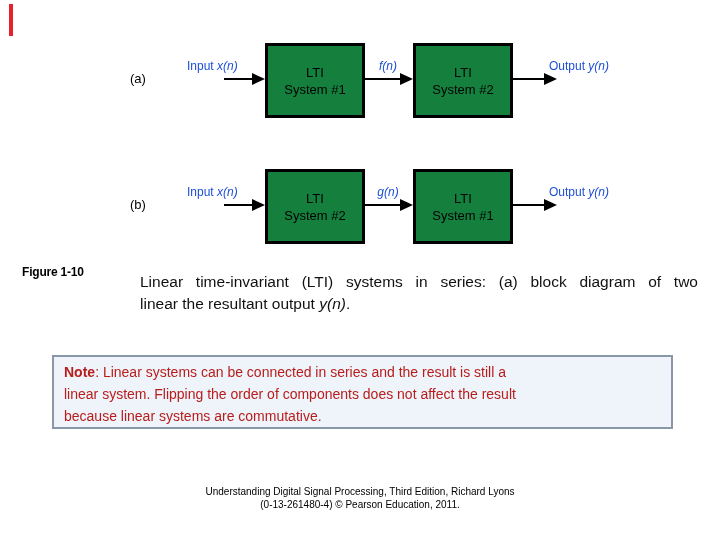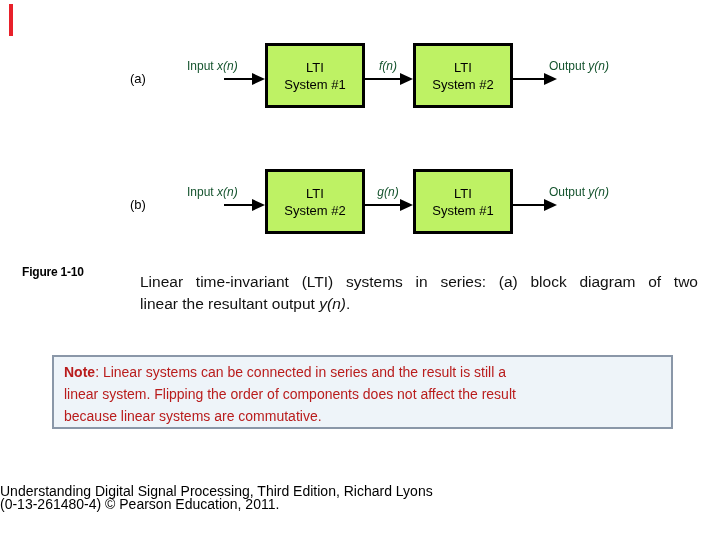--- a/index.html
+++ b/index.html
@@ -28,21 +28,21 @@
   .drow { position: absolute; left: 0; width: 720px; height: 124px; }
   .drow.row-a { top: 0; }
   .drow.row-b { top: 126px; }
 
   .rowlabel {
     position: absolute; left: 130px; top: 71px;
     font-size: 13px; color: #000;
   }
   .siglabel {
     position: absolute;
-    font-size: 12px; color: #14532d; white-space: nowrap;
+    font-size: 12px; color: #1d4ed8; white-space: nowrap;
   }
   .input-label  { left: 187px; top: 59px; }
   .mid-label    { left: 364px; top: 59px; width: 48px; text-align: center; }
   .output-label { left: 520px; top: 59px; margin-left: 29px; }
 
   .shaft {
     position: absolute; top: 78px; height: 2px;
     background: #000;
   }
   .in-shaft  { left: 224px; width: 30px; }
@@ -55,24 +55,24 @@
     border-top: 6px solid transparent;
     border-bottom: 6px solid transparent;
     border-left: 13px solid #000;
   }
   .in-head  { left: 252px; }
   .mid-head { left: 400px; }
   .out-head { left: 544px; }
 
   .box {
     position: absolute; top: 43px;
-    width: 100px; height: 65px;
+    width: 100px; height: 75px;
     box-sizing: border-box;
     border: 3px solid #000;
-    background: #bef264;
+    background: #15803d;
     display: flex; flex-direction: column;
     align-items: center; justify-content: center;
     font-size: 13px; line-height: 17px;
     text-align: center;
   }
   .box1 { left: 265px; }
   .box2 { left: 413px; }
 
   
   .figlabel {
@@ -97,22 +97,22 @@
     padding: 4px 10px;
     font-size: 14px; line-height: 22px;
     color: #b91c1c;
   }
   .noteline { white-space: nowrap; }
 
   
   .footer {
     position: absolute; left: 0; top: 485px;
     width: 720px;
-    text-align: left;
-    font-size: 14px; line-height: 13px;
+    text-align: center;
+    font-size: 10px; line-height: 13px;
     color: #000;
   }
 </style>
 </head>
 <body>
 
 <div class="slide">
 
   <div class="red-bar" style="background: rgb(232, 32, 42);"></div>
 

